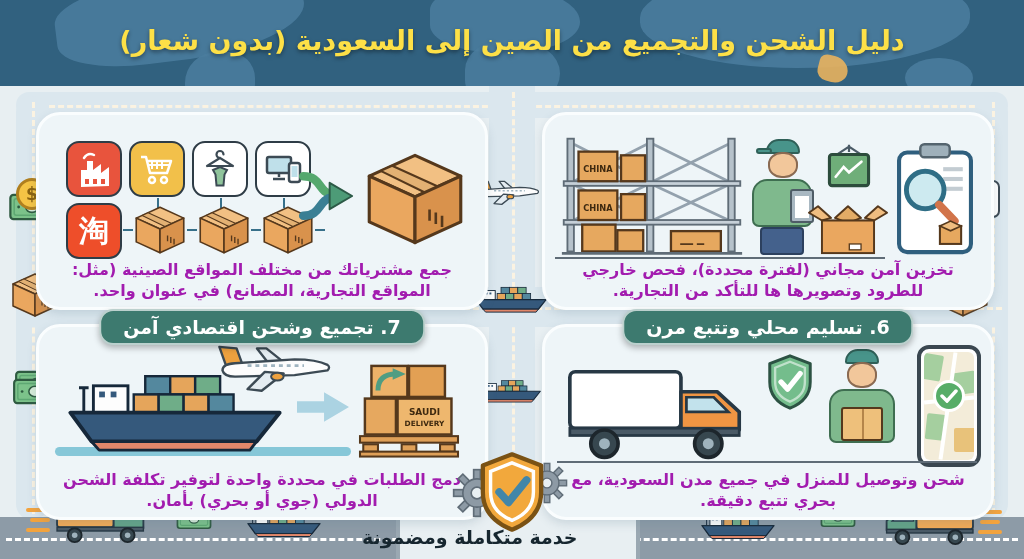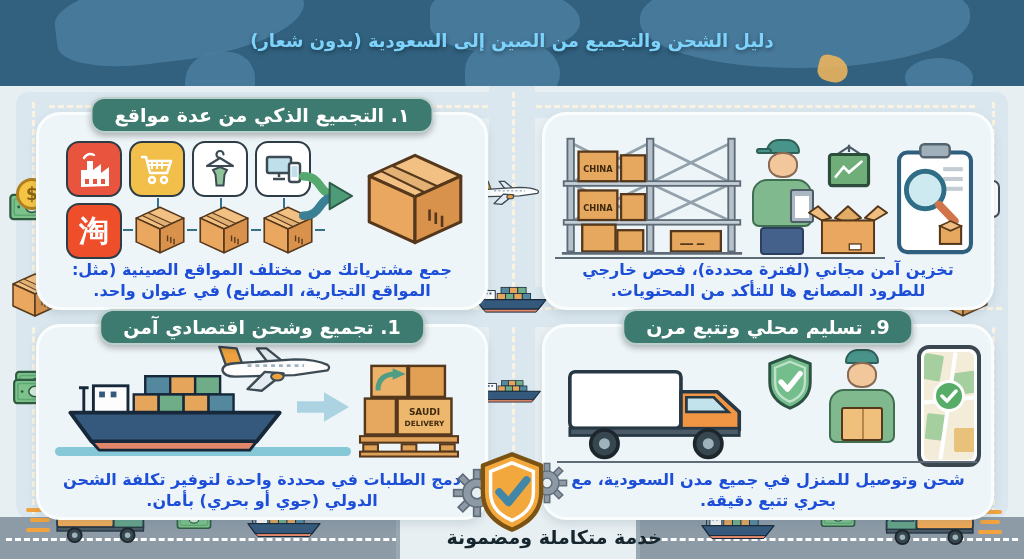--- a/index.html
+++ b/index.html
@@ -2,36 +2,36 @@
 <html lang="ar"><head>
 <meta charset="utf-8">
 <style>
   html,body{margin:0;padding:0;}
   .stage{position:relative;width:1024px;height:559px;background:#e8eff2;overflow:hidden;
          font-family:"DejaVu Sans",sans-serif;}
   
   .header{position:absolute;left:0;top:0;width:1024px;height:86px;background:#31617f;overflow:hidden;z-index:5;}
   .map-blob{position:absolute;background:#4a7c9d;opacity:.9;}
   .header-title{position:absolute;inset:0 0 6px 0;display:flex;align-items:center;justify-content:center;
-    color:#7dd3fc;font-size:18px;font-weight:bold;text-shadow:0 2px 4px rgba(0,0,0,.4);direction:rtl;text-align:center;}
+    color:#fde047;font-size:27px;font-weight:bold;text-shadow:0 2px 4px rgba(0,0,0,.4);direction:rtl;text-align:center;}
   
   .road{position:absolute;background:#dbe7ee;z-index:1;}
   .dash-v{position:absolute;left:50%;top:6px;bottom:6px;width:0;border-left:3px dashed #fbf3e2;}
   .dash-h{position:absolute;top:50%;left:6px;right:6px;height:0;border-top:3px dashed #fbf3e2;}
   .road-bottom{position:absolute;left:0;top:517px;width:1024px;height:42px;background:#8d9ba7;z-index:1;}
   .road-bottom .dash-h{border-top:3px dashed #fff;}
   .footer-bay{position:absolute;left:396px;top:472px;width:236px;height:87px;background:#e8eff2;
     border:4px solid #9aa8b2;border-bottom:none;border-radius:36px 36px 0 0;z-index:2;}
   
   .card{position:absolute;background:#eef5f8;border:3px solid #fafdfe;border-radius:24px;
         box-shadow:0 4px 10px rgba(90,120,140,.20);z-index:3;}
   .badge{position:absolute;top:-18px;left:50%;transform:translateX(-50%);background:#3d7a6f;color:#fff;
         font-size:19px;font-weight:bold;padding:5px 22px;border-radius:14px;border:2px solid rgba(255,255,255,.65);
         box-shadow:0 3px 6px rgba(0,0,0,.28);white-space:nowrap;direction:rtl;z-index:4;}
-  .caption{position:absolute;left:14px;right:14px;bottom:6px;color:#1d4ed8;font-size:16px;font-weight:bold;
+  .caption{position:absolute;left:14px;right:14px;bottom:6px;color:#a21caf;font-size:16px;font-weight:bold;
         text-align:center;line-height:1.32;direction:rtl;}
   
   .app-icon{position:absolute;width:56px;height:56px;border-radius:13px;border:2.5px solid #2e3c46;
         display:flex;align-items:center;justify-content:center;box-sizing:border-box;}
   .taobao{background:#ee4e2a;color:#fff;font-size:30px;font-weight:bold;}
   .dashv{position:absolute;width:0;height:10px;border-left:2.5px dashed #37708a;}
   .dashh{position:absolute;height:0;border-top:2.5px dashed #37708a;}
   
   .barcode{position:absolute;background:#fff;border:2.5px solid #3c4a54;border-radius:7px;}
   .barcode .bars{position:absolute;inset:5px 7px;background:repeating-linear-gradient(90deg,#222 0 3px,transparent 3px 6px);}
@@ -52,21 +52,21 @@
   .p-cap{position:absolute;background:#48948a;border:2.5px solid #2f6058;border-radius:16px 16px 3px 3px;box-sizing:border-box;}
   .p-brim{position:absolute;background:#48948a;border:2.5px solid #2f6058;border-radius:4px;box-sizing:border-box;}
   .p-head{position:absolute;background:#f2c79b;border:2.5px solid #8a6a52;border-radius:46%;box-sizing:border-box;}
   .p-torso{position:absolute;background:#7fb98d;border:2.5px solid #3f6e51;border-radius:15px 15px 7px 7px;box-sizing:border-box;}
   .p-pants{position:absolute;background:#44618c;border:2.5px solid #2c405e;border-radius:4px;box-sizing:border-box;}
   .p-clip{position:absolute;background:#a9b8c2;border:2.5px solid #4e5c66;border-radius:3px;box-sizing:border-box;}
   .p-clip .paper{position:absolute;inset:5px 3px 3px 3px;background:#fff;}
   .heldbox{position:absolute;background:#eec07b;border:2.5px solid #55381c;border-radius:3px;box-sizing:border-box;}
   .heldbox .tape{position:absolute;left:50%;top:0;bottom:0;width:0;border-left:2.5px solid #b5854a;}
   .dec{position:absolute;z-index:2;}
-  .footer-label{position:absolute;left:362px;top:526px;width:300px;text-align:right;color:#16262f;
+  .footer-label{position:absolute;left:362px;top:526px;width:300px;text-align:left;color:#16262f;
         font-size:19px;font-weight:bold;direction:rtl;z-index:6;}
   .fshield{position:absolute;z-index:4;}
 </style>
 </head>
 <body>
 
 <svg width="0" height="0" style="position:absolute" aria-hidden="true">
   <defs>
     <symbol id="sym-box" viewBox="0 0 100 92">
       <polygon points="50,4 94,24 50,44 6,24" fill="#f2c083" stroke="#55381c" stroke-width="3" stroke-linejoin="round"></polygon>
@@ -322,21 +322,20 @@
   <div class="dec" style="left:878px;top:494px;width:126px;height:54px;">
     <svg style="position:absolute;left:0;top:0;width:98px;height:52px;transform:scaleX(-1);">
         <use href="#sym-truck"></use>
       </svg>
     <div class="speed" style="left:100px;top:16px;width:24px;"></div>
     <div class="speed" style="left:102px;top:26px;width:20px;"></div>
     <div class="speed" style="left:100px;top:36px;width:24px;"></div>
   </div>
 
   <div class="card" style="left:36px;top:112px;width:446px;height:192px;">
-    <div class="badge">١. التجميع الذكي من عدة مواقع</div>
     <div class="app-icon" style="left:27px;top:26px;background:#e8543d;">
       <svg width="40" height="40">
           <use href="#sym-factory"></use>
         </svg>
       </div>
     <div class="app-icon" style="left:90px;top:26px;background:#f2c04a;">
       <svg width="40" height="40">
           <use href="#sym-cart"></use>
         </svg>
       </div>
@@ -395,41 +394,41 @@
     <svg style="position:absolute;left:278px;top:28px;width:52px;height:48px;">
         <use href="#sym-frame"></use>
       </svg>
     <svg style="position:absolute;left:262px;top:86px;width:82px;height:56px;">
         <use href="#sym-openbox"></use>
       </svg>
     <svg style="position:absolute;left:348px;top:26px;width:84px;height:116px;">
         <use href="#sym-clipboard"></use>
       </svg>
     <div class="groundline" style="left:10px;top:142px;width:330px;"></div>
-    <div class="caption">تخزين آمن مجاني (لفترة محددة)، فحص خارجي للطرود المصانع ها للتأكد من المحتويات.</div>
+    <div class="caption">تخزين آمن مجاني (لفترة محددة)، فحص خارجي للطرود وتصويرها ها للتأكد من التجارية.</div>
   </div>
 
   <div class="card" style="left:36px;top:324px;width:446px;height:190px;">
-    <div class="badge">1. تجميع وشحن اقتصادي آمن</div>
+    <div class="badge">7. تجميع وشحن اقتصادي آمن</div>
     <svg style="position:absolute;left:172px;top:12px;width:128px;height:58px;">
         <use href="#sym-plane"></use>
       </svg>
     <div class="water" style="left:16px;top:120px;width:296px;height:9px;"></div>
     <svg style="position:absolute;left:20px;top:30px;width:232px;height:96px;">
         <use href="#sym-ship"></use>
       </svg>
     <div class="fat-arrow" style="left:258px;top:64px;width:52px;height:32px;"></div>
     <svg style="position:absolute;left:312px;top:34px;width:116px;height:98px;">
         <use href="#sym-pallet"></use>
       </svg>
     <div class="caption">دمج الطلبات في محددة واحدة لتوفير تكلفة الشحن الدولي (جوي أو بحري) بأمان.</div>
   </div>
 
   <div class="card" style="left:542px;top:324px;width:446px;height:190px;">
-    <div class="badge">9. تسليم محلي وتتبع مرن</div>
+    <div class="badge">6. تسليم محلي وتتبع مرن</div>
     <svg style="position:absolute;left:16px;top:32px;width:198px;height:102px;--box:#ffffff;--cab:#f09543;">
         <use href="#sym-truck"></use>
       </svg>
     <svg style="position:absolute;left:220px;top:26px;width:50px;height:58px;">
         <use href="#sym-shield"></use>
       </svg>
     <div class="person" style="left:276px;top:22px;width:82px;height:112px;">
       <div class="p-cap" style="left:24px;top:0;width:34px;height:15px;"></div>
       <div class="p-head" style="left:26px;top:13px;width:30px;height:26px;"></div>
       <div class="p-torso" style="left:8px;top:40px;width:66px;height:54px;"></div>

